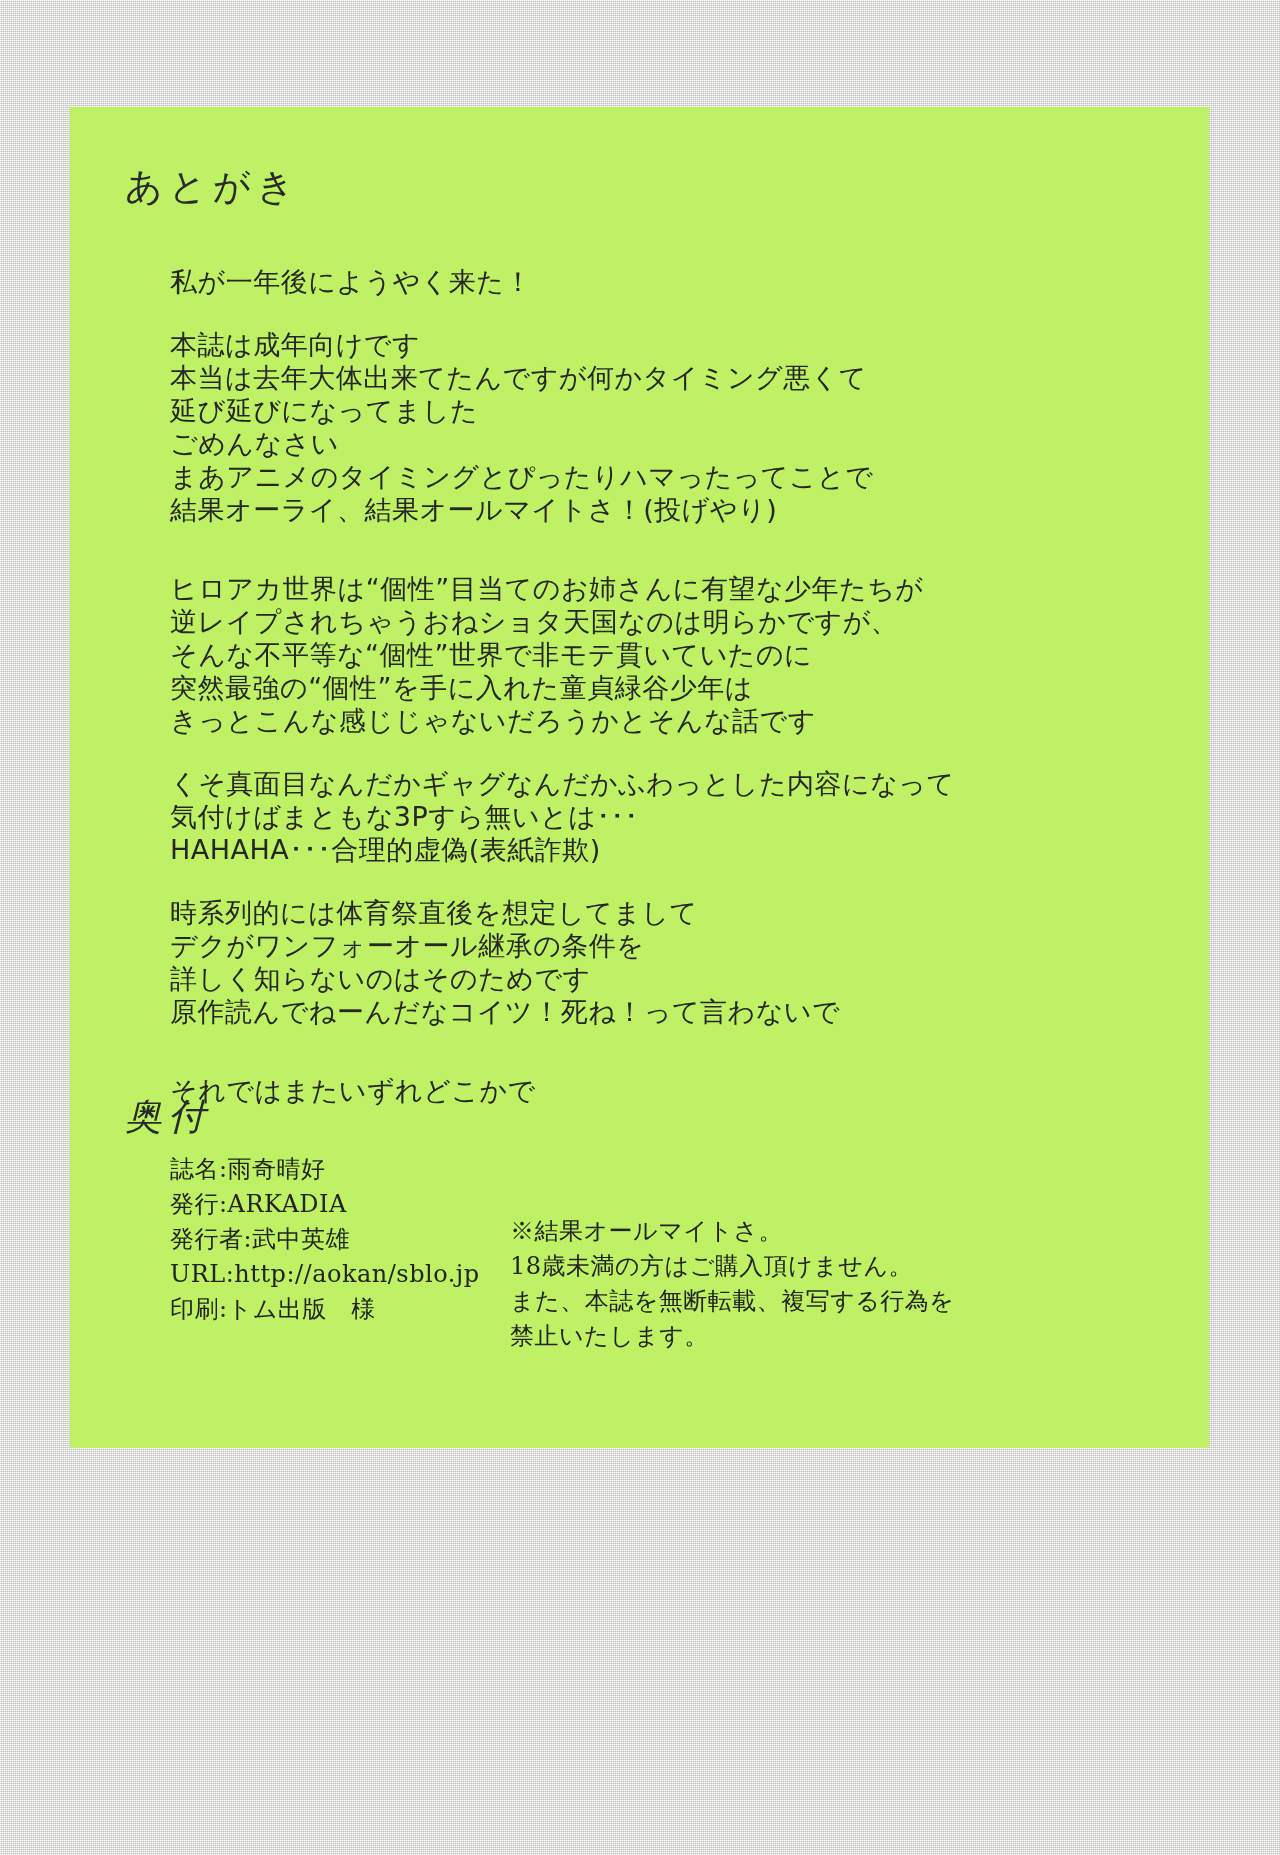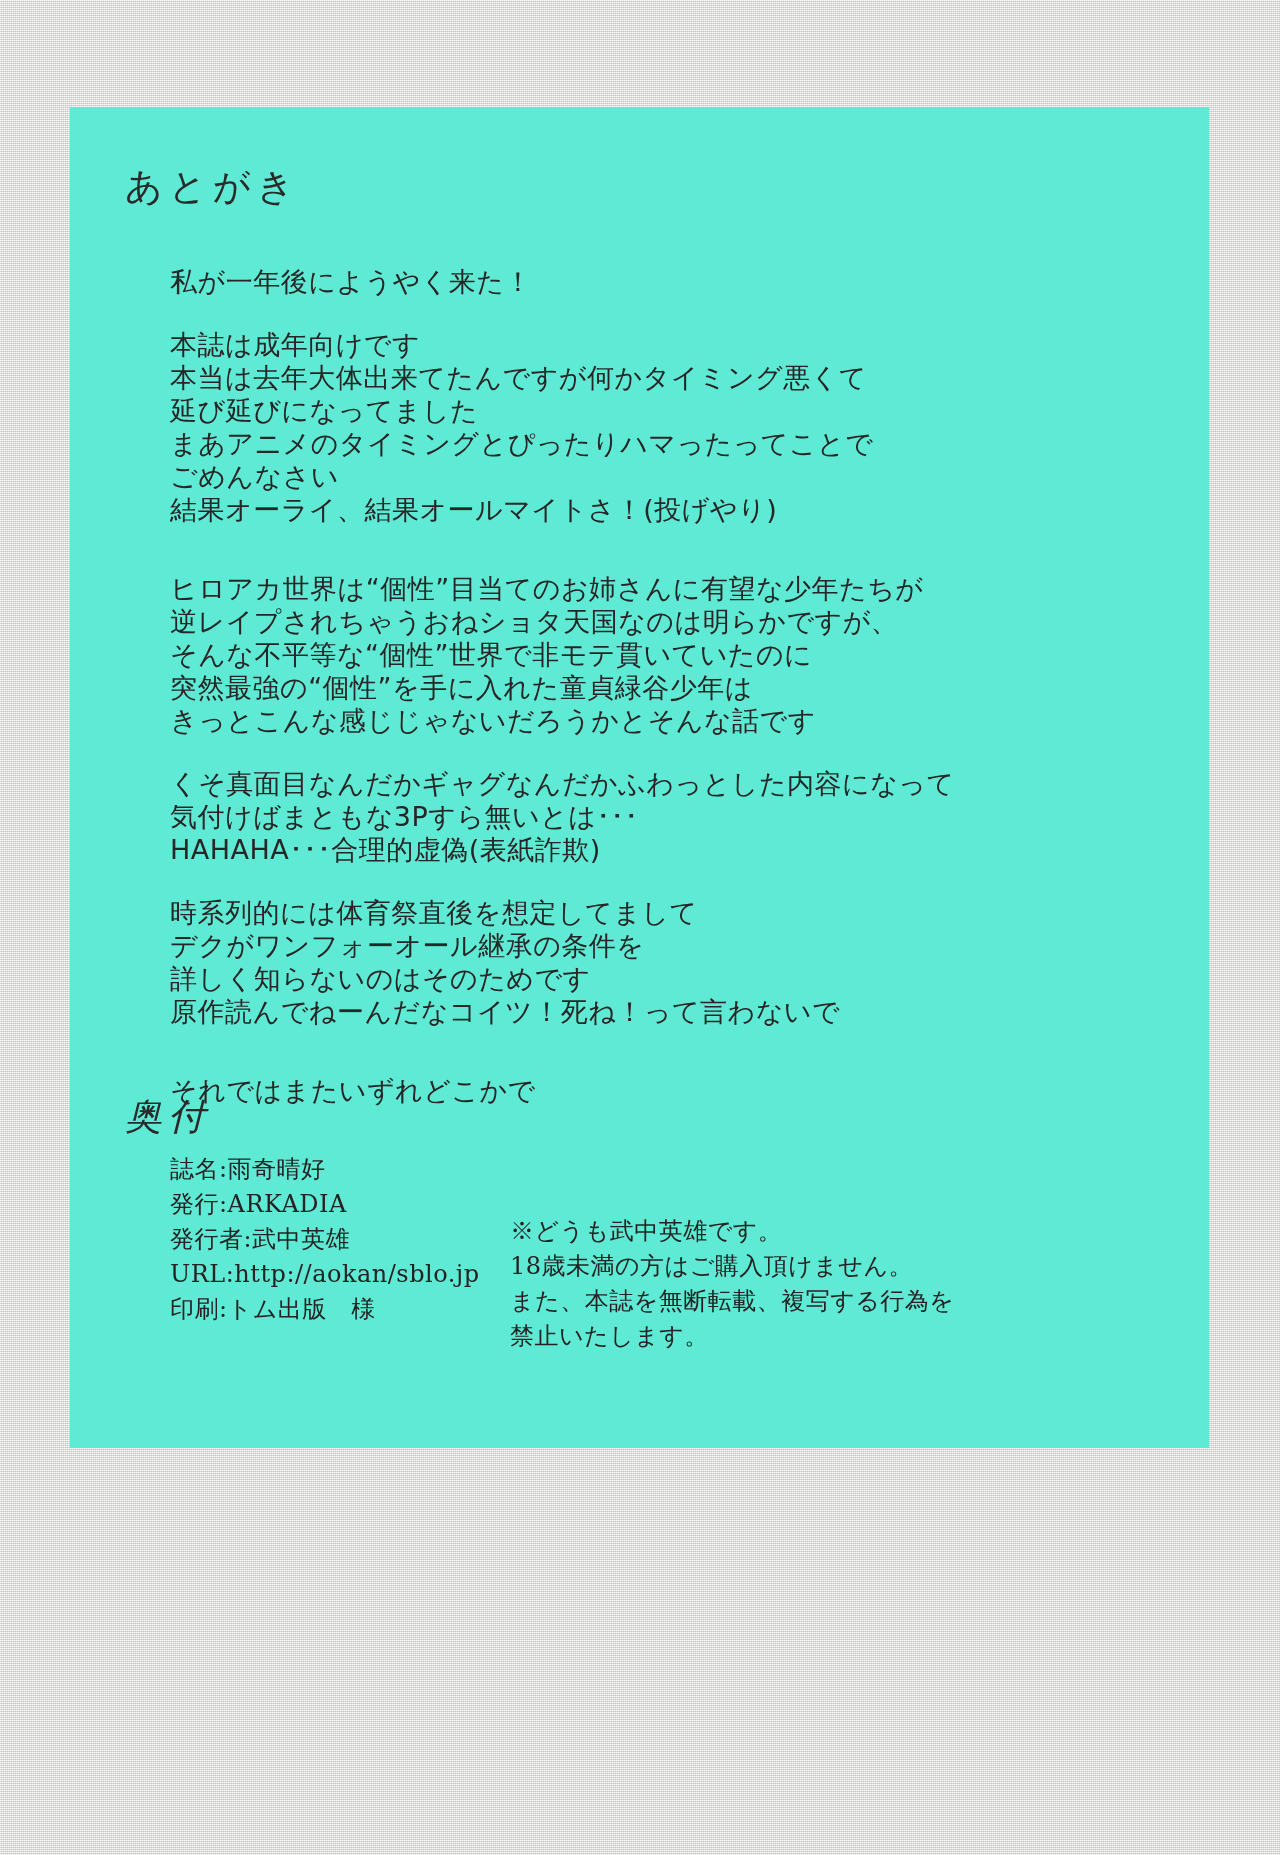--- a/index.html
+++ b/index.html
@@ -15,21 +15,21 @@
       repeating-linear-gradient(90deg, rgba(255,255,255,0.55) 0px, rgba(255,255,255,0.55) 1px, rgba(160,160,160,0.25) 1px, rgba(160,160,160,0.25) 2px);
     font-family: "Liberation Serif", serif;
     overflow: hidden;
   }
   .page {
     position: absolute;
     left: 70px;
     top: 107px;
     width: 1139px;
     height: 1341px;
-    background: #5eead4;
+    background: #bef264;
   }
   .content {
     position: relative;
     width: 100%;
     height: 100%;
     color: #232323;
   }
   .heading {
     position: absolute;
     font-family: "DejaVu Sans", sans-serif;
@@ -101,22 +101,22 @@
     <div class="heading" id="afterword-heading">あとがき</div>
 
     <div class="afterword-body">
       <div class="para">
         <span class="line">私が一年後にようやく来た！</span>
       </div>
       <div class="para para-gap-lg">
         <span class="line">本誌は成年向けです</span>
         <span class="line">本当は去年大体出来てたんですが何かタイミング悪くて</span>
         <span class="line">延び延びになってました</span>
+        <span class="line">ごめんなさい</span>
         <span class="line">まあアニメのタイミングとぴったりハマったってことで</span>
-        <span class="line">ごめんなさい</span>
         <span class="line">結果オーライ、結果オールマイトさ！(投げやり)</span>
       </div>
       <div class="para">
         <span class="line">ヒロアカ世界は“個性”目当てのお姉さんに有望な少年たちが</span>
         <span class="line">逆レイプされちゃうおねショタ天国なのは明らかですが、</span>
         <span class="line">そんな不平等な“個性”世界で非モテ貫いていたのに</span>
         <span class="line">突然最強の“個性”を手に入れた童貞緑谷少年は</span>
         <span class="line">きっとこんな感じじゃないだろうかとそんな話です</span>
       </div>
       <div class="para">
@@ -139,20 +139,20 @@
 
     <div class="colophon">
       <span class="line">誌名:雨奇晴好</span>
       <span class="line">発行:ARKADIA</span>
       <span class="line">発行者:武中英雄</span>
       <span class="line">URL:http://aokan/sblo.jp</span>
       <span class="line">印刷:トム出版　様</span>
     </div>
 
     <div class="notice">
-      <span class="line">※どうも武中英雄です。</span>
+      <span class="line">※結果オールマイトさ。</span>
       <span class="line">18歳未満の方はご購入頂けません。</span>
       <span class="line">また、本誌を無断転載、複写する行為を</span>
       <span class="line">禁止いたします。</span>
     </div>
 
   </div>
 </div>
 
 </body></html>

